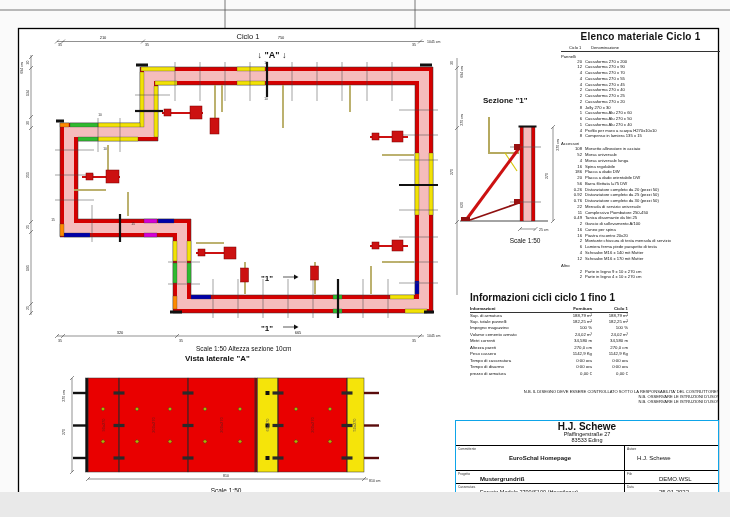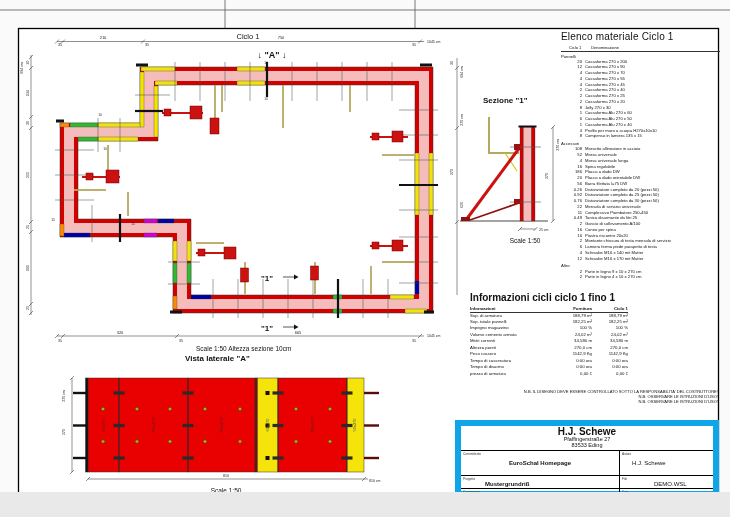--- a/index.html
+++ b/index.html
@@ -11,36 +11,36 @@
   .t65{font-size:6.5px;} .t75{font-size:7.5px;}
   .t8{font-size:8px;font-weight:600;}
   .t9{font-size:9px;font-weight:700;}
   .dim{fill:#222;}
   .plabel{font-size:4px;fill:#6b1a1a;}
   .plabel2{font-size:4px;fill:#555;}
 
   .abs{position:absolute;}
   
   .materials{left:561px;top:31px;width:159px;}
-  .m-title{font-size:10px;font-weight:400;text-align:left;letter-spacing:.2px;}
+  .m-title{font-size:10px;font-weight:700;text-align:center;letter-spacing:.2px;}
   .m-head{display:flex;font-size:4px;border-bottom:.7px solid #333;margin-top:3px;padding-bottom:.5px;}
   .m-head .h1{margin-left:8px;} .m-head .h2{margin-left:10px;}
   .msec{font-size:4.2px;margin-top:2px;line-height:5.2px;}
   .mrow{display:flex;font-size:4.2px;line-height:5.75px;}
   .mq{width:21px;text-align:right;flex:none;} .mn{margin-left:3px;white-space:nowrap;}
   
   .info{left:470px;top:292px;width:158px;}
   .i-title{font-size:10px;font-weight:700;}
   .i-head{display:flex;font-size:4.3px;font-weight:700;border-bottom:.7px solid #333;margin-top:2.5px;padding-bottom:1px;}
   .irow{display:flex;font-size:4.3px;line-height:6.45px;}
   .il{flex:1;} .ia{width:42px;text-align:right;flex:none;} .ib{width:36px;text-align:right;flex:none;}
   
   .notes{left:458px;top:389px;width:260px;text-align:right;font-size:4.1px;line-height:5px;}
   
-  .tblock{left:455px;top:420px;width:264px;height:77px;border:6px solid #0ea5e9;box-sizing:border-box;background:#fff;}
+  .tblock{left:455px;top:420px;width:264px;height:77px;border:1px solid #0ea5e9;box-sizing:border-box;background:#fff;}
   .tb-head{height:24px;border-bottom:1px solid #000;text-align:center;}
   .tb-company{font-size:10px;font-weight:700;line-height:10px;padding-top:1px;}
   .tb-addr{font-size:5.5px;line-height:5.8px;}
   .tb-row{display:flex;box-sizing:border-box;}
   .r1{height:25px;border-bottom:1px solid #000;}
   .r2{height:13px;border-bottom:1px solid #000;}
   .r3{height:13px;}
   .cl{flex:1;position:relative;box-sizing:border-box;}
   .cr{width:94px;border-left:1px solid #000;position:relative;box-sizing:border-box;flex:none;}
   .cell-lbl{position:absolute;top:1px;left:2px;font-size:3.2px;color:#333;}

